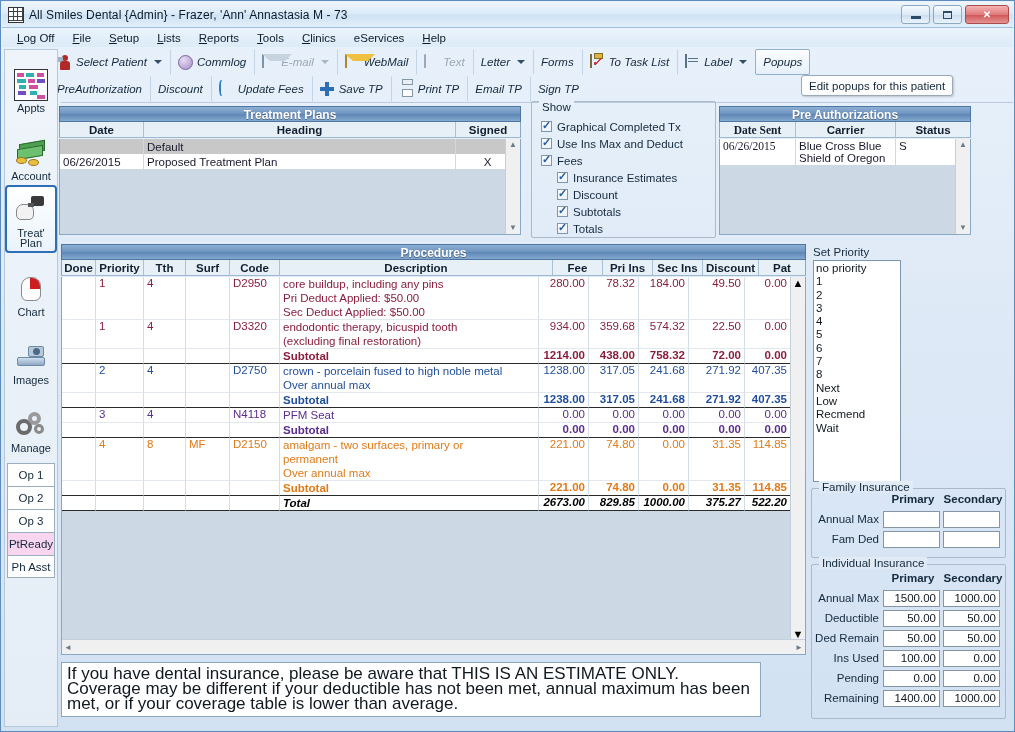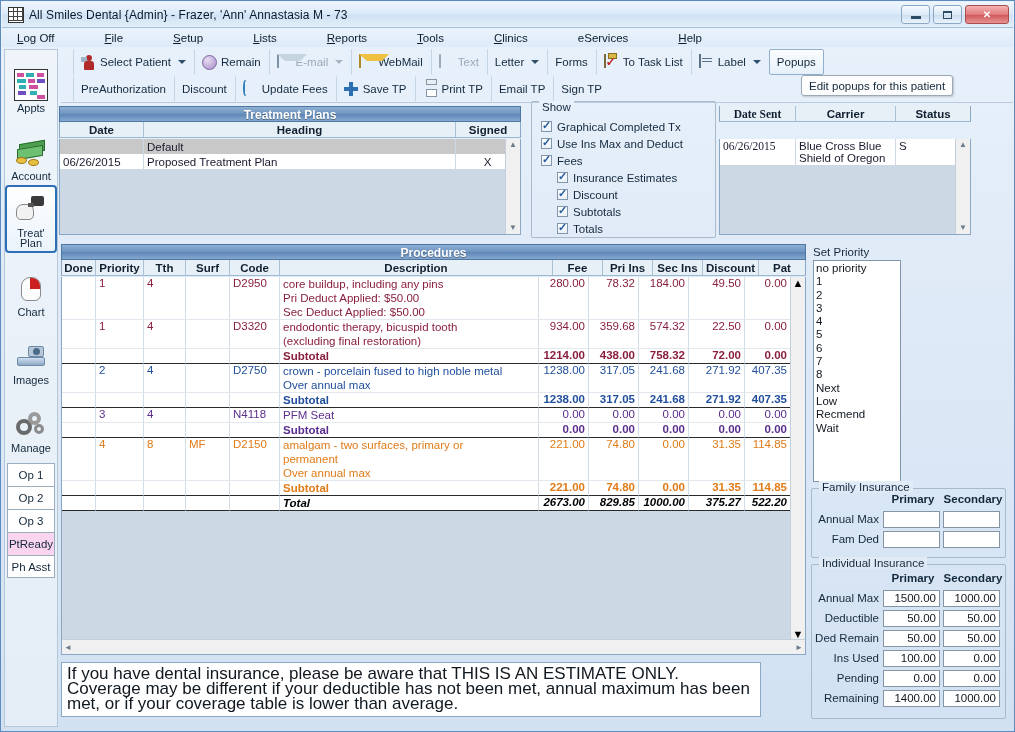--- a/index.html
+++ b/index.html
@@ -44,31 +44,31 @@
     background: linear-gradient(to bottom,#f4b3b3,#e07b7b 50%,#cf5555 51%,#e69393);
     color: #fff; font-weight: bold;
   }
   .wb .minglyph { display:block; width:10px; height:3px; background:#2a4a66; margin-top:5px; }
   .wb .maxglyph { display:block; width:9px; height:8px; border:1px solid #2a4a66; border-top-width:2px; }
 
   
   .menubar {
     position: absolute; left: 1px; top: 27px; width: 1011px; height: 19px;
     background: linear-gradient(to bottom,#eaf3fb,#dcebf8);
-    display: flex; align-items: center; padding-left: 6px; gap: 32px;
+    display: flex; align-items: center; padding-left: 6px;
   }
   .menubar span {
     padding: 2px 9px; color: #0c1c2c; font-size: 11.5px;
   }
   .menubar span u { text-decoration: underline; }
 
   
   .toolbar {
-    position: absolute; left: 72px; height: 26px;
-    display: flex; align-items: stretch;
+    position: absolute; left: 48px; height: 26px;
+    display: flex; align-items: stretch; font-style: italic;
   }
   .tb1 { top: 48px; width: 790px; }
   .tb2 { top: 75px; width: 400px; }
   .tbtn {
     display: flex; align-items: center; gap: 4px;
     padding: 0 7px; border: 1px solid transparent;
     color: #14293d; font-size: 11.5px; white-space: nowrap;
   }
   .tbtn.sep { border-left: 1px solid #c3d4e4; }
   .tbtn.dis { color: #9aa9b5; }
@@ -296,21 +296,21 @@
   <div class="toolbar tb1">
     <div class="tbtn sep">
       <span class="ic ic-person">
           <span class="ic-flag"></span>
         </span>
       <span>Select Patient</span>
       <span class="caret"></span>
     </div>
     <div class="tbtn sep">
       <span class="ic-globe"></span>
-      <span>Remain</span>
+      <span>Commlog</span>
     </div>
     <div class="tbtn sep dis">
       <span class="ic"><span class="ic-env"></span></span>
       <span>E-mail</span>
       <span class="caret dis"></span>
     </div>
     <div class="tbtn sep">
       <span class="ic"><span class="ic-env wm"></span></span>
       <span>WebMail</span>
     </div>
@@ -497,20 +497,21 @@
       <span class="cb on"></span>
       <span>Subtotals</span>
     </div>
     <div class="cbrow" style="margin-left:16px;">
       <span class="cb on"></span>
       <span>Totals</span>
     </div>
   </div>
 
   <div class="pa-panel">
+    <div class="panel-title">Pre Authorizations</div>
     <div class="grid-head">
       <div class="pa-c1">Date Sent</div>
       <div class="pa-c2">Carrier</div>
       <div class="pa-c3">Status</div>
     </div>
     <div class="pa-body">
       <div class="pa-row">
         <div class="pa-c1">06/26/2015</div>
         <div class="pa-c2">Blue Cross Blue Shield of Oregon</div>
         <div class="pa-c3">S</div>

